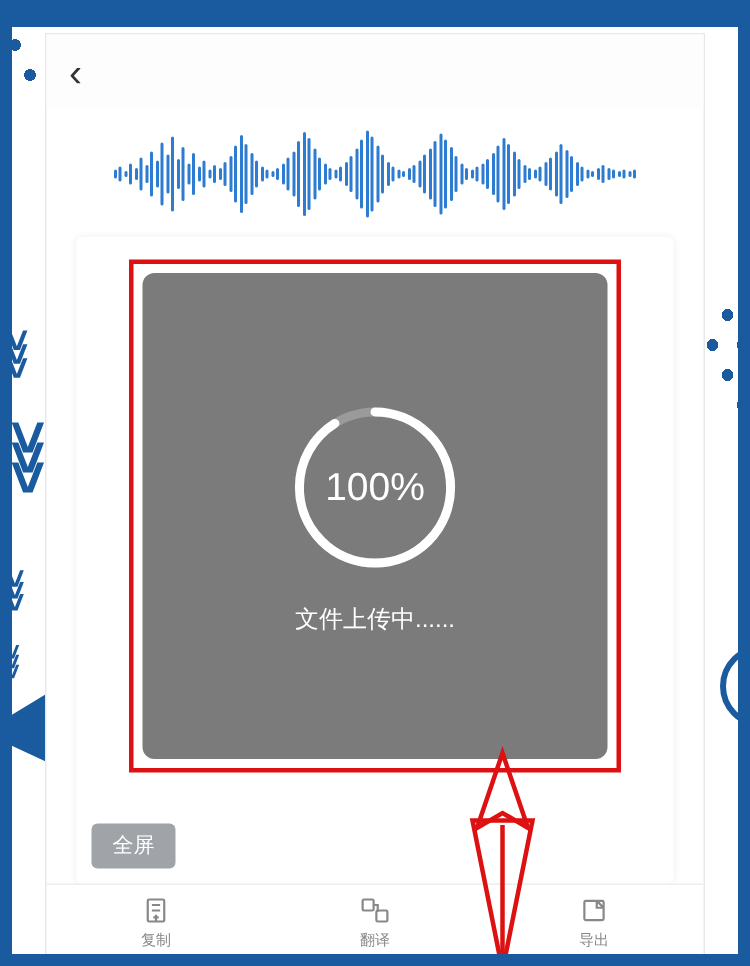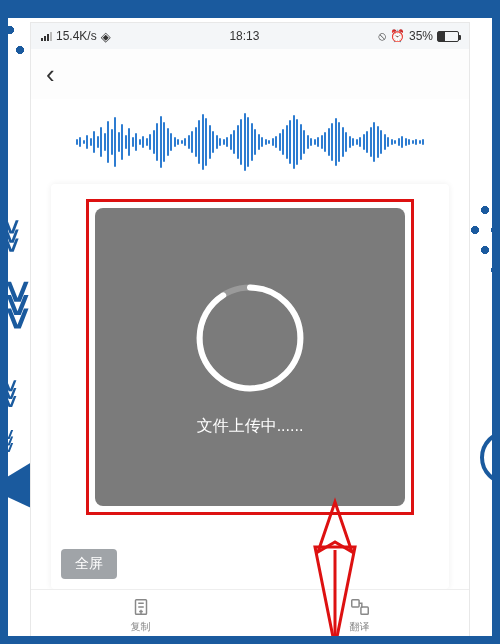--- a/index.html
+++ b/index.html
@@ -211,41 +211,20 @@
 <div class="deco deco-dots-r"></div>
 <div class="deco deco-tri-l"></div>
 <div class="deco deco-circle-r"></div>
 <div class="deco deco-chev deco-chev-l1">&gt;&gt;&gt;</div>
 <div class="deco deco-chev deco-chev-l2">&gt;&gt;&gt;</div>
 <div class="deco deco-chev deco-chev-l3">&gt;&gt;&gt;</div>
 <div class="deco deco-chev deco-chev-l4">&gt;&gt;&gt;</div>
 
 <div class="phone">
 
-  <div class="status-bar">
-    <div class="status-left">
-      <span class="sig">
-          <i></i>
-          <i></i>
-          <i></i>
-          <i></i>
-        </span>
-      <span>15.4K/s</span>
-      <span class="wifi">◈</span>
-    </div>
-    <div>18:13</div>
-    <div class="status-right">
-      <span>⦸</span>
-      <span>⏰</span>
-      <span>35%</span>
-      <span class="batt">
-          <i></i>
-        </span>
-    </div>
-  </div>
 
   <div class="nav-bar">
     <div class="back">‹</div>
   </div>
 
   <div class="scroll-content">
 
     <div class="waveform-row" id="wave">
         <i style="height: 6px;"></i>
         <i style="height: 10px;"></i>
@@ -351,20 +330,21 @@
 
 
     <div class="card">
       <div class="highlight-box">
         <div class="upload-panel">
           <div class="ring">
             <svg viewBox="0 0 100 100">
               <circle cx="50" cy="50" r="42" stroke="#9a9a9a" stroke-width="5" fill="none"></circle>
               <circle cx="50" cy="50" r="42" stroke="#ffffff" stroke-width="5" fill="none" stroke-dasharray="264" stroke-dashoffset="24" stroke-linecap="round" transform="rotate(-90 50 50)"></circle>
             </svg>
+            <span class="ring-text">100%</span>
           </div>
           <div class="upload-label">文件上传中......</div>
         </div>
       </div>
       <button class="full-btn">全屏</button>
     </div>
 
   </div>
 
   <div class="tab-bar">
@@ -377,20 +357,27 @@
       <span>复制</span>
     </div>
     <div class="tab">
       <svg viewBox="0 0 24 24">
           <rect x="3" y="4" width="8" height="8" rx="1"></rect>
           <rect x="13" y="12" width="8" height="8" rx="1"></rect>
           <path d="M11 8 h3 v5"></path>
         </svg>
       <span>翻译</span>
     </div>
+    <div class="tab">
+      <svg viewBox="0 0 24 24">
+          <rect x="5" y="5" width="14" height="14" rx="1"></rect>
+          <path d="M14 5l5 5M14 5v5h5"></path>
+        </svg>
+      <span>导出</span>
+    </div>
   </div>
 
 </div>
 
 <svg class="arrow" width="70" height="160">
   <path d="M35 155 L15 55 L55 55 Z" fill="none" stroke="#d11" stroke-width="3"></path>
   <path d="M35 155 L35 58" stroke="#d11" stroke-width="3"></path>
   <path d="M35 0 L35 55" stroke="none"></path>
   <polygon points="35,10 18,60 35,50 52,60" fill="none" stroke="#d11" stroke-width="3"></polygon>
 </svg>

